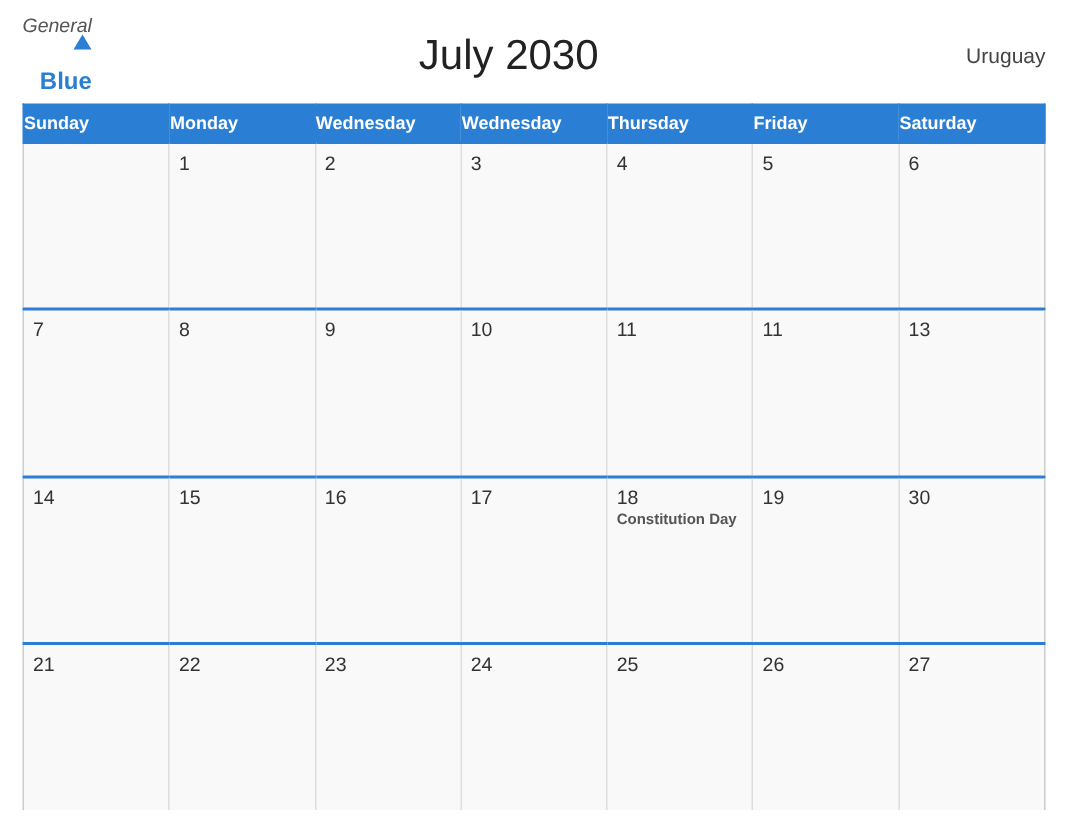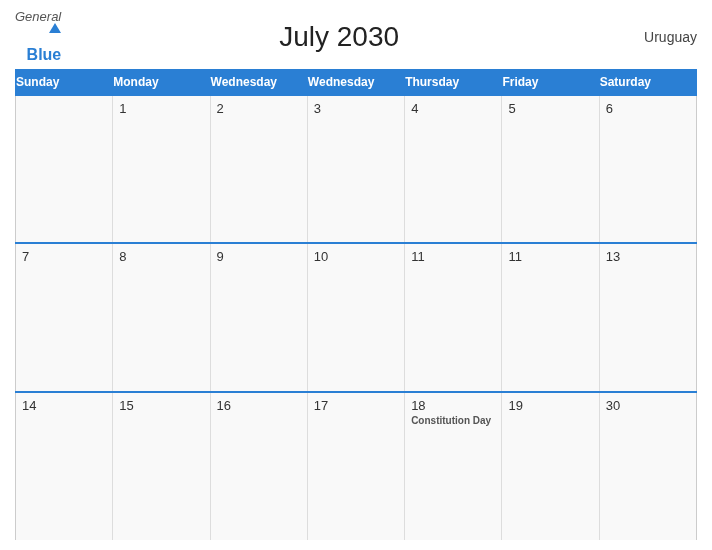--- a/index.html
+++ b/index.html
@@ -201,15 +201,38 @@
             <span class="date-num">18</span>
             <span class="event-label">Constitution Day</span>
           </td>
           <td>
             <span class="date-num">19</span>
           </td>
           <td>
             <span class="date-num">30</span>
           </td>
         </tr>
+        <tr class="week-row">
+          <td>
+            <span class="date-num">21</span>
+          </td>
+          <td>
+            <span class="date-num">22</span>
+          </td>
+          <td>
+            <span class="date-num">23</span>
+          </td>
+          <td>
+            <span class="date-num">24</span>
+          </td>
+          <td>
+            <span class="date-num">25</span>
+          </td>
+          <td>
+            <span class="date-num">26</span>
+          </td>
+          <td>
+            <span class="date-num">27</span>
+          </td>
+        </tr>
       </tbody>
   </table>
 </div>
 
 </body></html>

